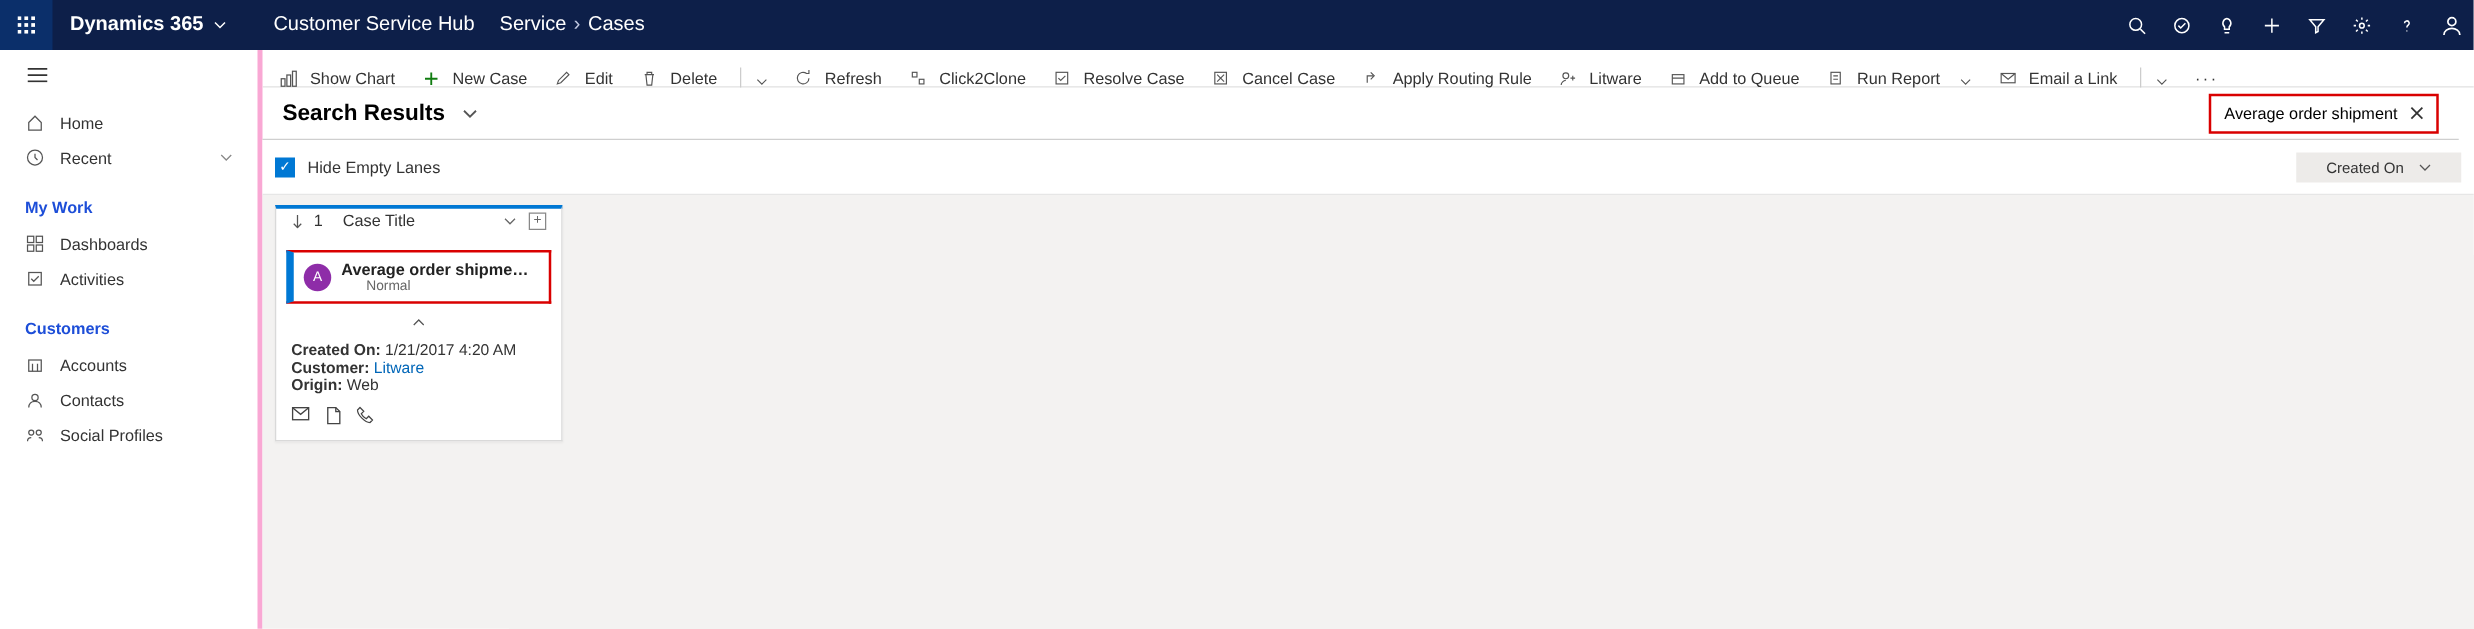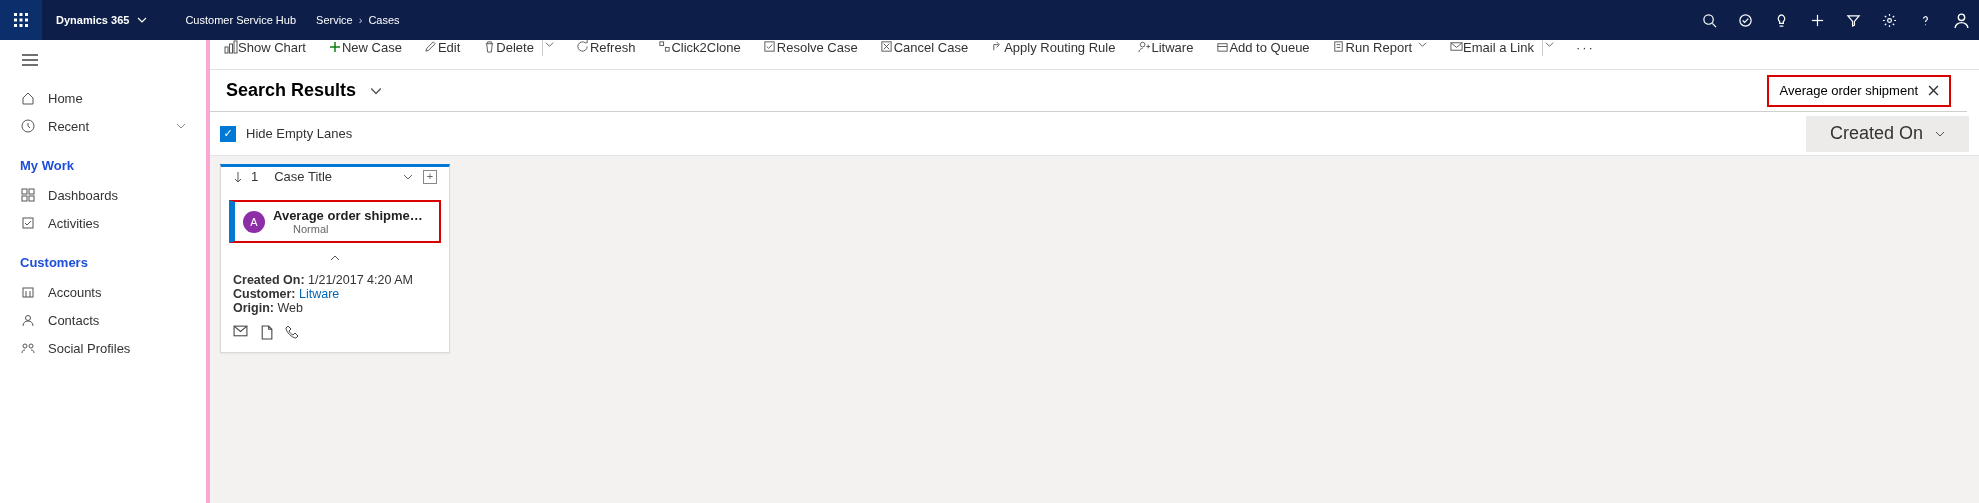--- a/index.html
+++ b/index.html
@@ -1,49 +1,49 @@
 <!DOCTYPE html>
 <html><head>
 <meta charset="utf-8">
 <style>
   * { margin: 0; padding: 0; box-sizing: border-box; font-family: "Segoe UI", Arial, sans-serif; }
   html, body { width: 1979px; height: 503px; background: #fff; overflow: hidden; }
   
-  .topbar { height: 40px; background: #0d1f49; color: #fff; display: flex; align-items: center; font-size: 11px; }
+  .topbar { height: 40px; background: #0d1f49; color: #fff; display: flex; align-items: center; font-size: 16px; }
   .waffle { width: 42px; height: 40px; display:flex; align-items:center; justify-content:center; background:#0b2f6a; }
   .app-name { font-weight:600; padding: 0 8px 0 14px; }
   .app-chev { padding-right: 18px; }
   .hub-name { padding: 0 20px; }
   .bc-sep { padding: 0 6px; color:#c0c8e0; }
   .topbar .spacer { flex: 1; }
   .top-ico { width: 36px; height:40px; display:flex; align-items:center; justify-content:center; }
   
   .cmdbar { position:absolute; left:210px; top:40px; right:0; height:30px; border-bottom:1px solid #e1e1e1; display:flex; align-items:center; gap:22px; padding:0 14px; font-size:13px; color:#333; }
-  .cmd { display:flex; align-items:flex-start; gap:0; height:30px; }
+  .cmd { display:flex; align-items:flex-end; gap:10px; height:30px; }
   .cmd .ci { width:14px; height:14px; display:inline-flex; align-items:center; justify-content:center; }
   .cmd.green svg, .cmd.green span.ci { color:#107c10; }
   .cmd .split { width:0; height:16px; border-left:1px solid #ccc; margin:0 2px 0 8px; }
   .more-dots { letter-spacing:2px; }
   
   .sidebar { position:absolute; left:0; top:40px; width:210px; bottom:0; border-right:4px solid #f9a8d4; background:#fff; padding-top:14px; font-size:13px; color:#333; }
   .burger { padding:0 0 18px 22px; }
   .navitem { display:flex; align-items:center; height:28px; padding:0 20px; gap:12px; }
   .navitem .ni { width:16px; height:16px; display:inline-flex; align-items:center; justify-content:center; color:#555; }
   .navitem .chev-r { margin-left:auto; color:#888; }
   .groupTitle { padding:18px 20px 8px; font-size:13px; font-weight:600; color:#1d4ed8; }
   
   .page-head { position:absolute; left:210px; top:70px; right:12px; height:42px; border-bottom:1px solid #cfcfcf; display:flex; align-items:center; padding:0 16px; }
   .page-title { font-size:18px; font-weight:600; margin-right:14px; }
   .page-head .right { margin-left:auto; display:flex; align-items:center; }
   .search-tag { border:2px solid #d90000; height:32px; display:flex; align-items:center; padding:0 10px; gap:10px; font-size:13px; }
   
   .subhead { position:absolute; left:210px; top:112px; right:0; height:44px; border-bottom:1px solid #e6e6e6; display:flex; align-items:center; padding:0 10px; font-size:13px; color:#333; background:#fff; }
   .chk { width:16px; height:16px; background:#0078d4; color:#fff; display:inline-flex; align-items:center; justify-content:center; font-size:11px; margin-right:10px; }
   .subhead .right { margin-left:auto; }
-  .created-btn { background:#edebe9; height:36px; display:flex; align-items:center; padding:0 24px; gap:12px; font-size:18px; }
+  .created-btn { background:#edebe9; height:24px; display:flex; align-items:center; padding:0 24px; gap:12px; font-size:12px; }
   
   .board { position:absolute; left:210px; top:156px; right:0; bottom:0; background:#f3f2f1; padding:8px 10px; }
   .lane { width:230px; background:#fff; border:1px solid #d9d9d9; border-top:3px solid #0078d4; box-shadow:0 1px 2px rgba(0,0,0,.05); }
   .lane-head { color:#0066b8; font-size:13px; padding:8px 12px 6px; }
   .lane-sort { display:flex; align-items:center; gap:8px; padding:2px 12px 8px; font-size:13px; color:#333; }
   .lane-sort .rank { color:#333; }
   .lane-sort .lbl { margin-left:8px; }
   .lane-sort .tail { margin-left:auto; display:flex; align-items:center; gap:10px; color:#666; }
   .addbox { width:14px; height:14px; border:1px solid #888; display:inline-flex; align-items:center; justify-content:center; font-size:11px; line-height:1; }
   .card { margin:8px; border:2px solid #d90000; border-left:6px solid #0078d4; padding:6px 8px; display:flex; align-items:center; gap:8px; }

